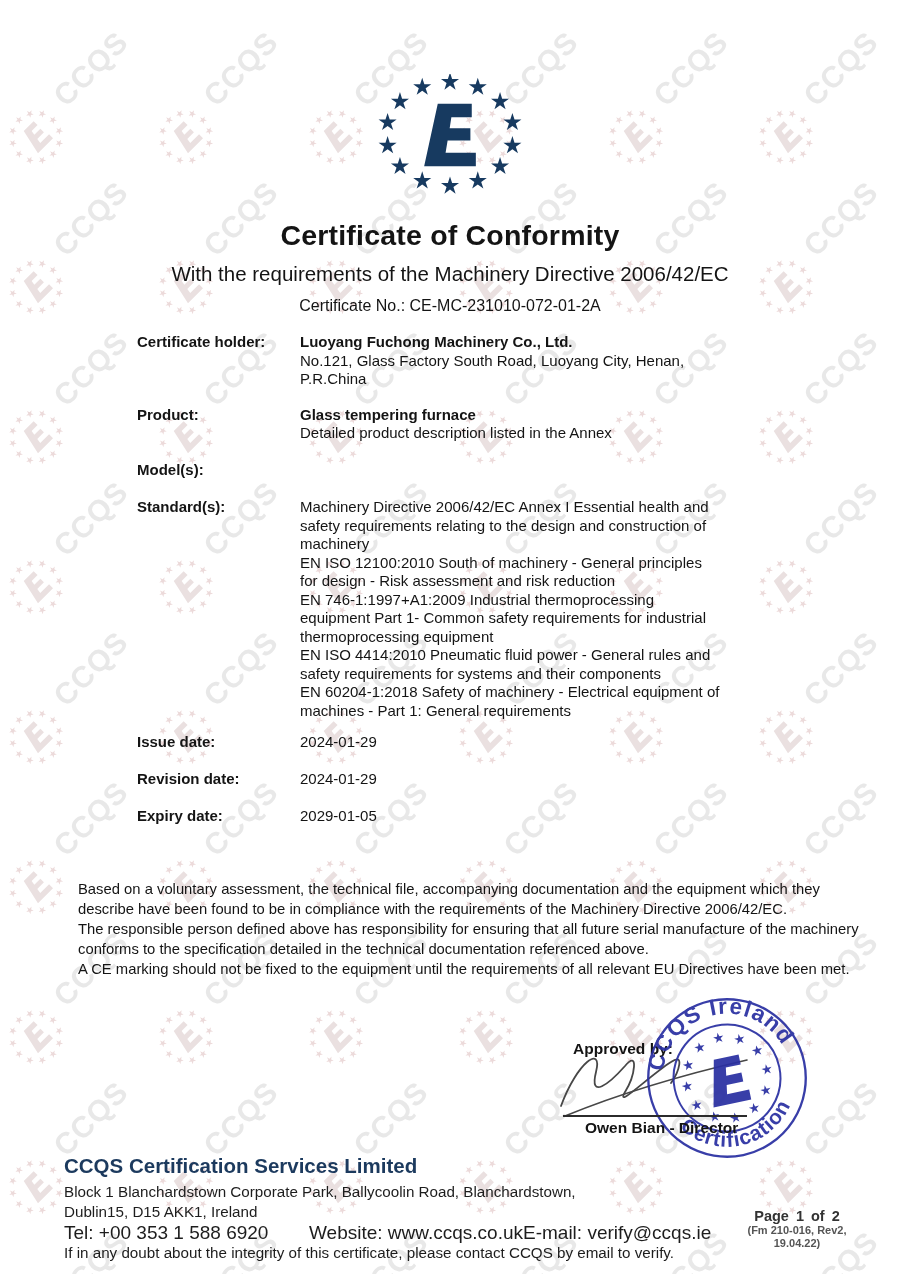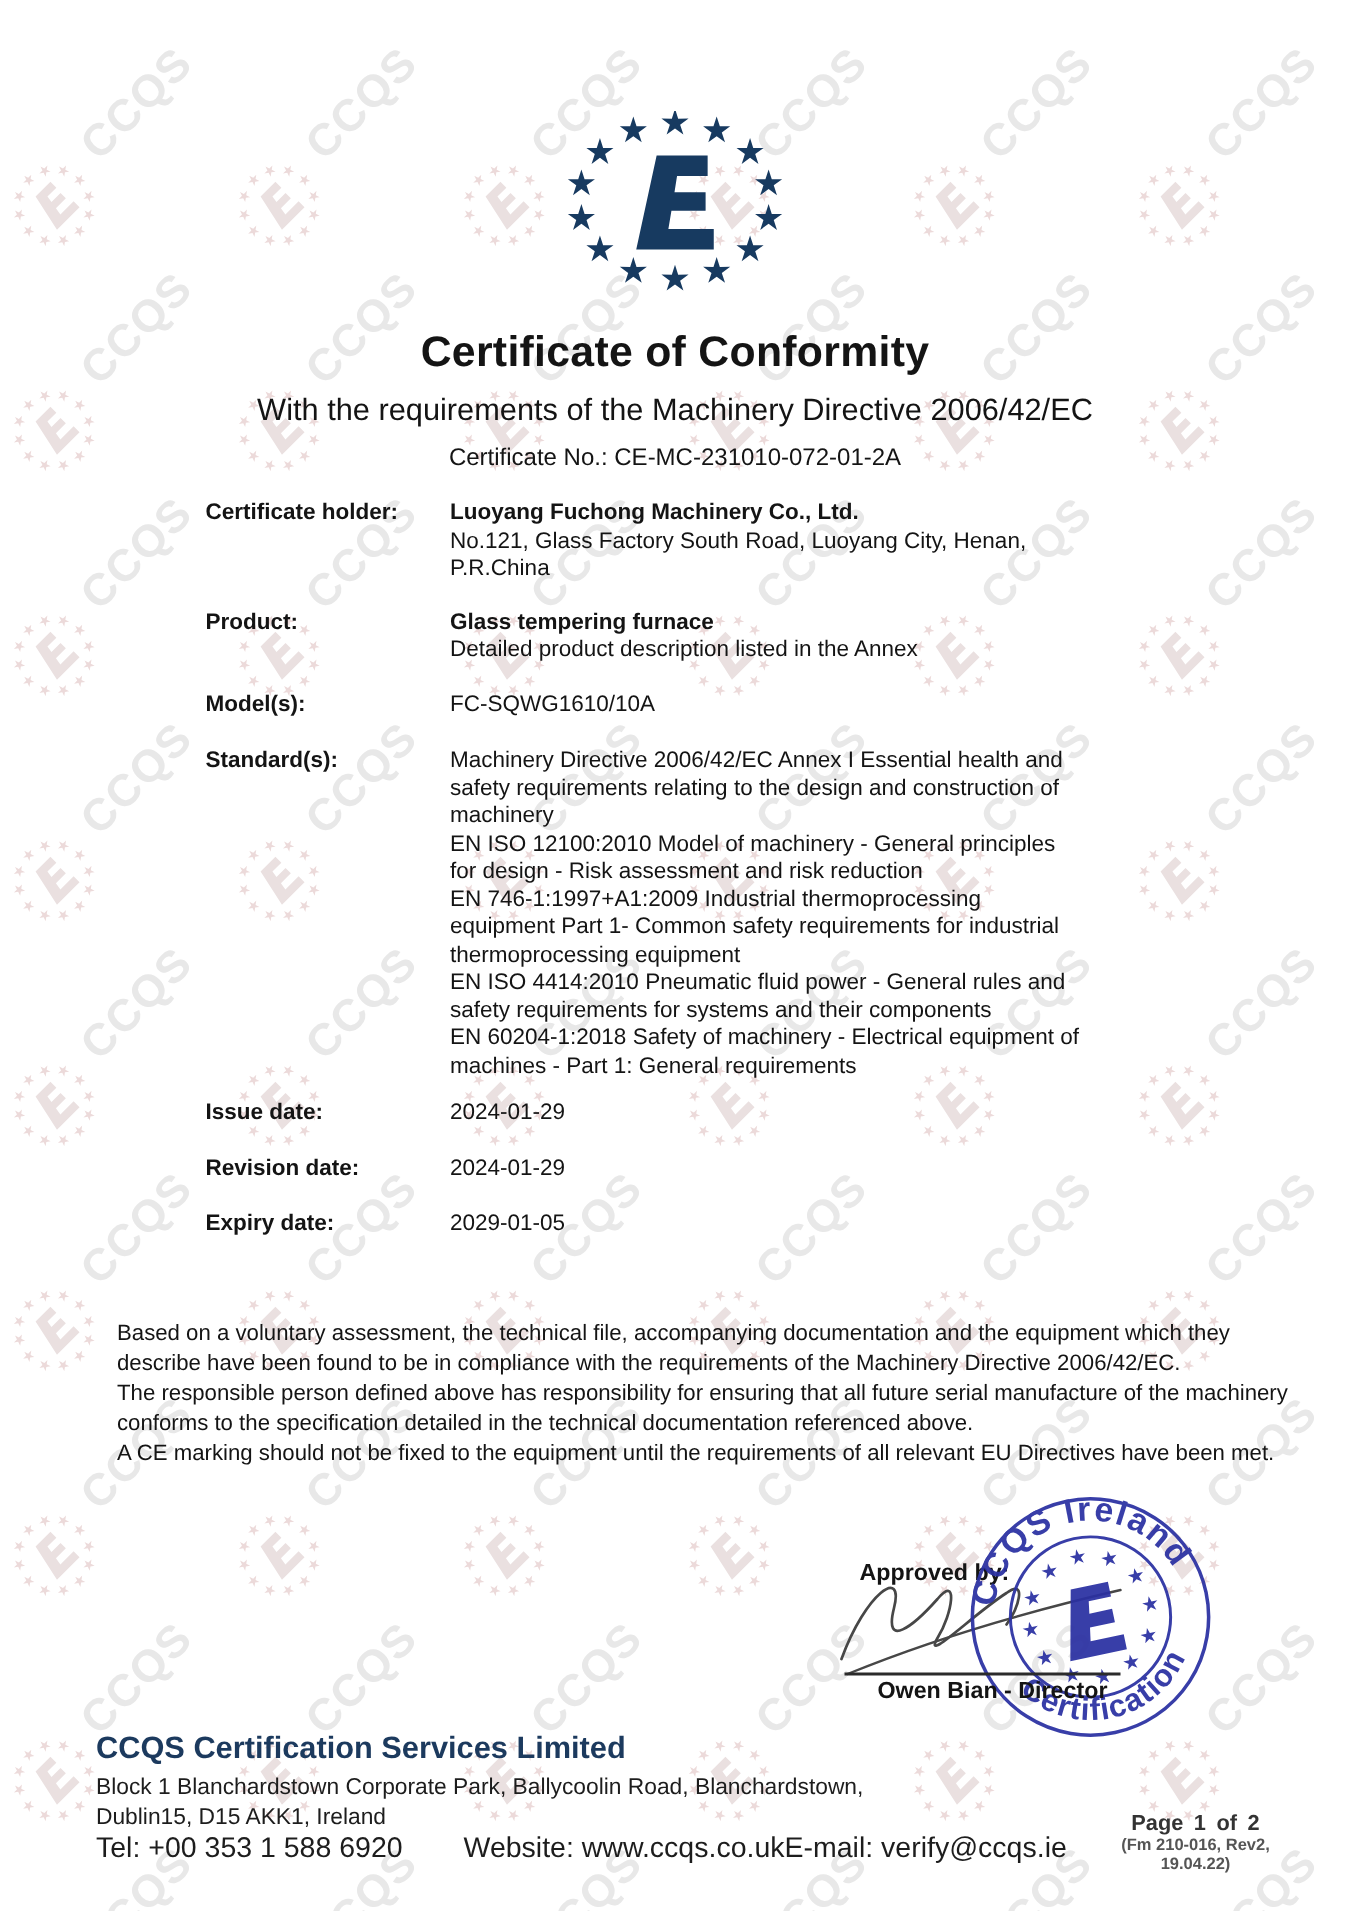--- a/index.html
+++ b/index.html
@@ -126,34 +126,30 @@
         <div class="dlbl">Product:</div>
         <div class="dval">
 
         <div class="ln bold">Glass tempering furnace</div>
             <div class="ln">Detailed product description listed in the Annex</div>
           </div>
       </div>
 
       <div class="drow" style="margin-bottom:19px">
         <div class="dlbl">Model(s):</div>
-        <div class="dval">
-
-        <div class="ln">FC-SQWG1610/10A</div>
-          </div>
       </div>
 
       <div class="drow" style="margin-bottom:13px">
         <div class="dlbl">Standard(s):</div>
         <div class="dval">
 
         <div class="ln">Machinery Directive 2006/42/EC Annex I Essential health and</div>
             <div class="ln">safety requirements relating to the design and construction of</div>
             <div class="ln">machinery</div>
-            <div class="ln">EN ISO 12100:2010 Model of machinery - General principles</div>
+            <div class="ln">EN ISO 12100:2010 South of machinery - General principles</div>
             <div class="ln">for design - Risk assessment and risk reduction</div>
             <div class="ln">EN 746-1:1997+A1:2009 Industrial thermoprocessing</div>
             <div class="ln">equipment Part 1- Common safety requirements for industrial</div>
             <div class="ln">thermoprocessing equipment</div>
             <div class="ln">EN ISO 4414:2010 Pneumatic fluid power - General rules and</div>
             <div class="ln">safety requirements for systems and their components</div>
             <div class="ln">EN 60204-1:2018 Safety of machinery - Electrical equipment of</div>
             <div class="ln">machines - Part 1: General requirements</div>
           </div>
       </div>
@@ -236,20 +232,21 @@
       <div>
 
       <div class="f-line">Block 1 Blanchardstown Corporate Park, Ballycoolin Road, Blanchardstown,</div>
           <div class="f-line">Dublin15, D15 AKK1, Ireland</div>
         </div>
       <div class="contact-row">
         <div class="c-tel">Tel: +00 353 1 588 6920</div>
         <div class="c-web">Website: www.ccqs.co.uk</div>
         <div class="c-mail">E-mail: verify@ccqs.ie</div>
       </div>
+      <div class="f-line">If in any doubt about the integrity of this certificate, please contact CCQS by email to verify.</div>
     </div>
 
     <div class="pageinfo">
       <div class="pi-main">Page 1 of 2</div>
       <div class="pi-ref">(Fm 210-016, Rev2,</div>
       <div class="pi-ref">19.04.22)</div>
     </div>
 
   </div>
 </div>

